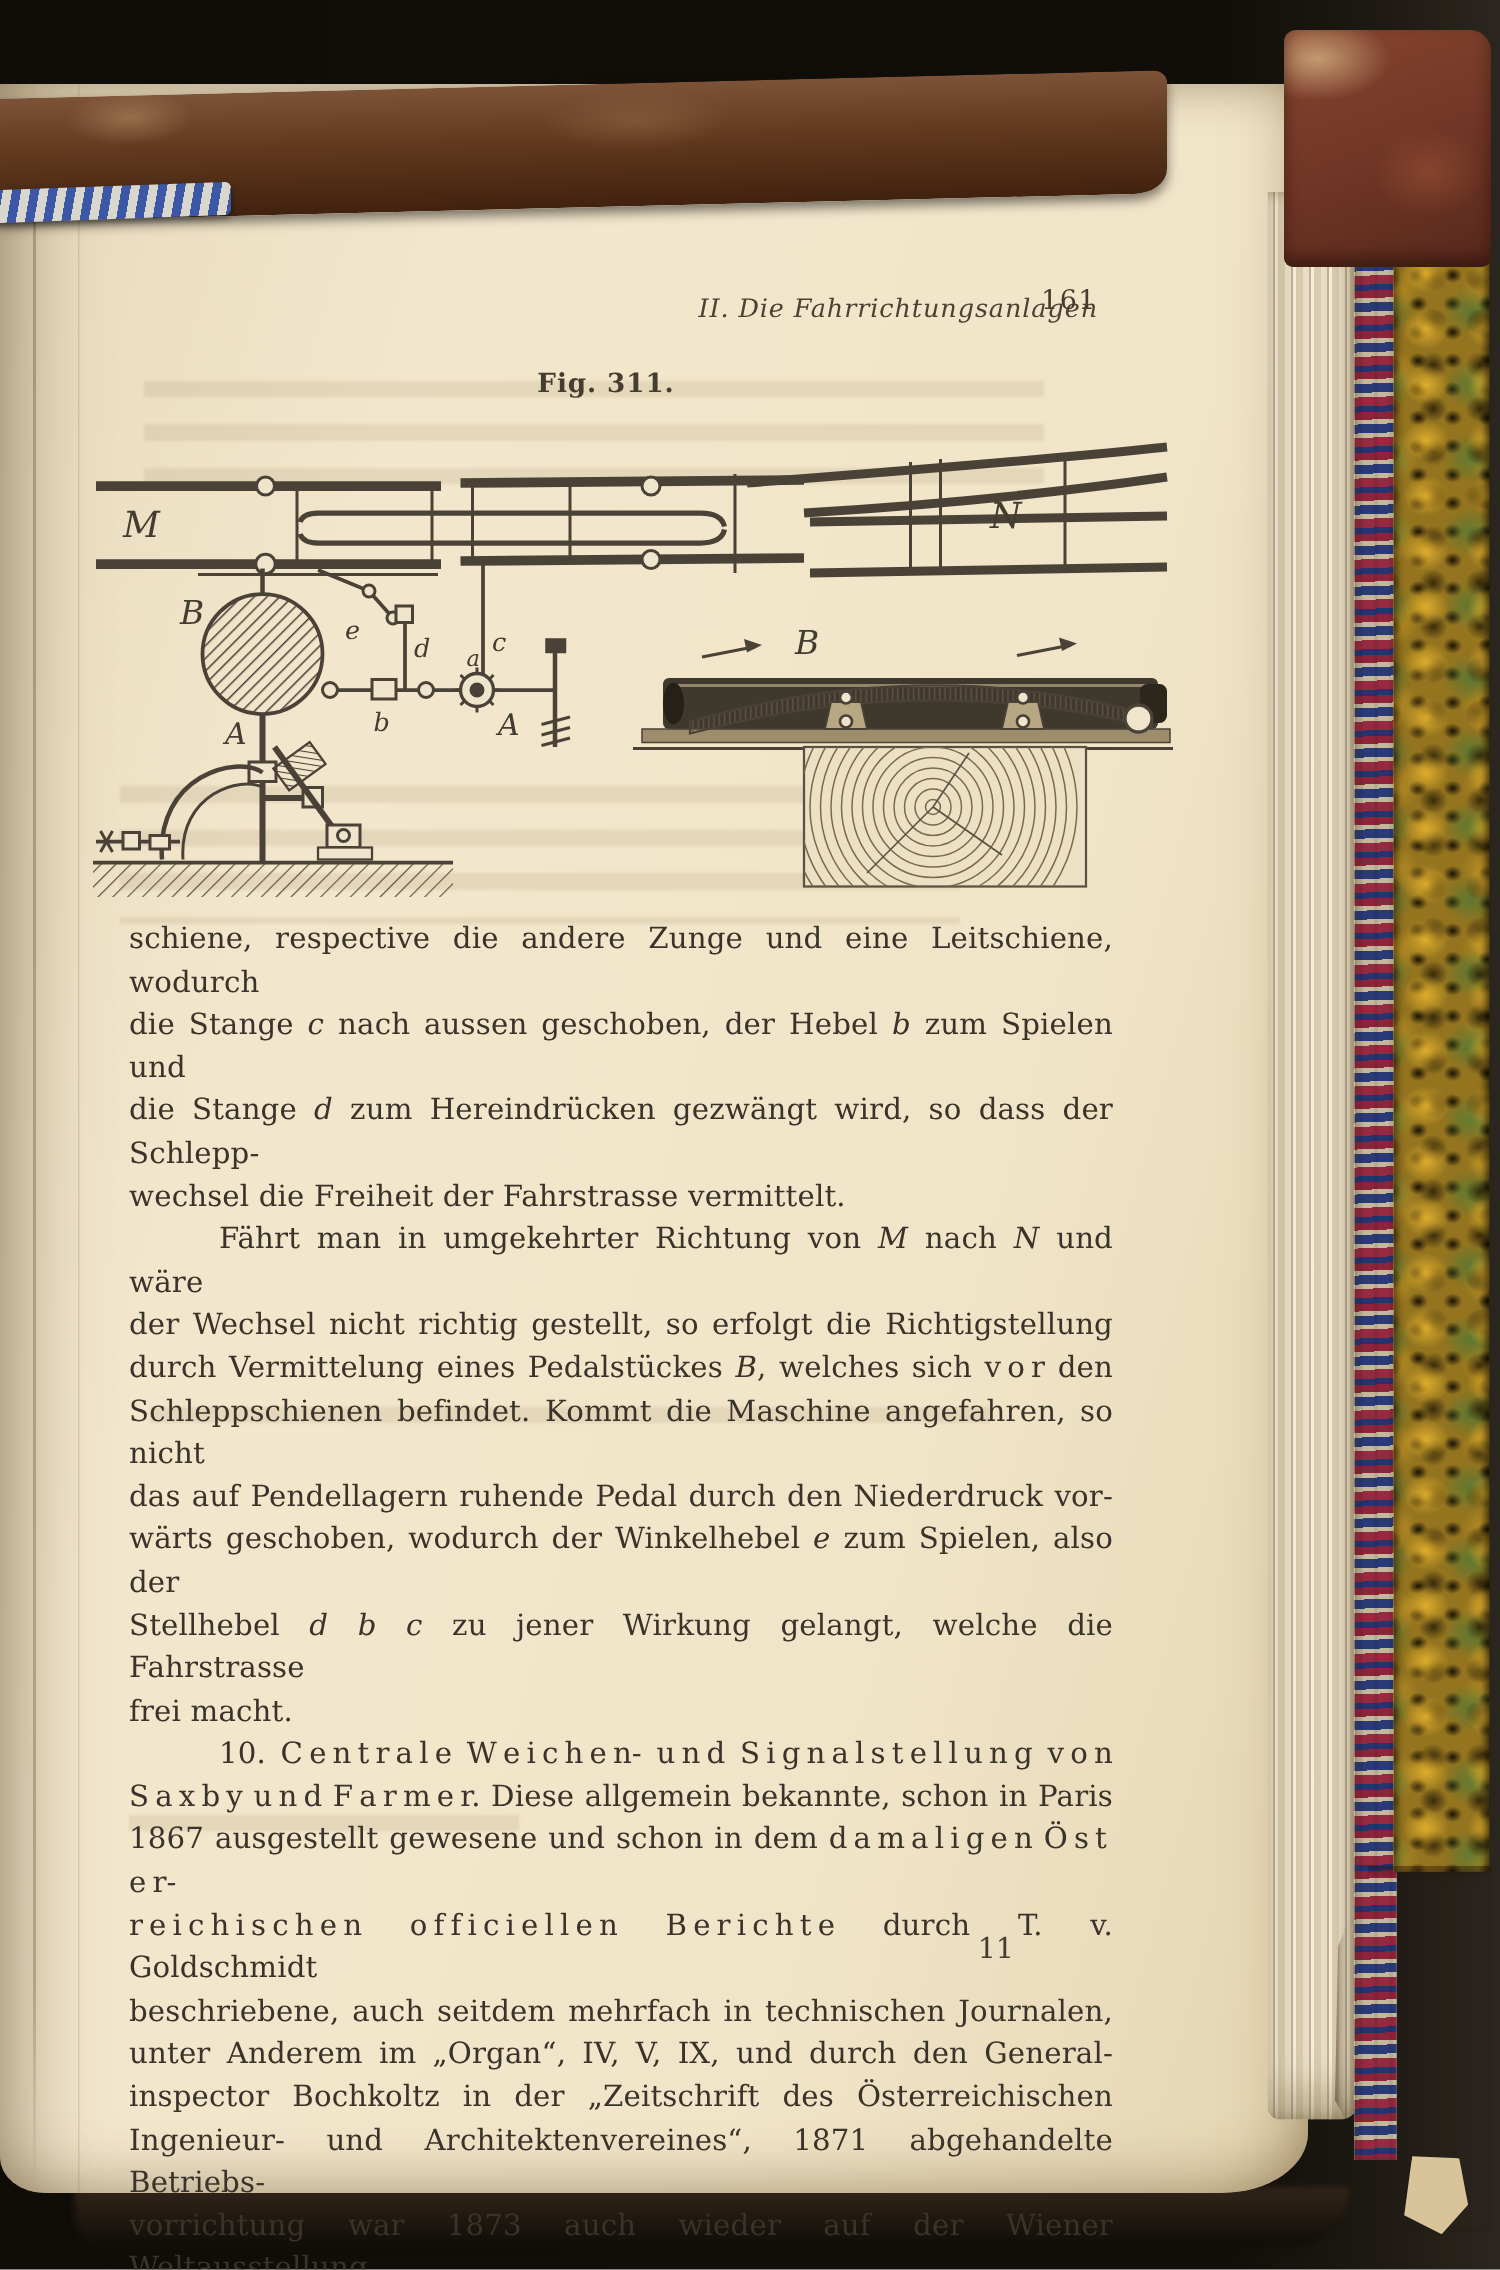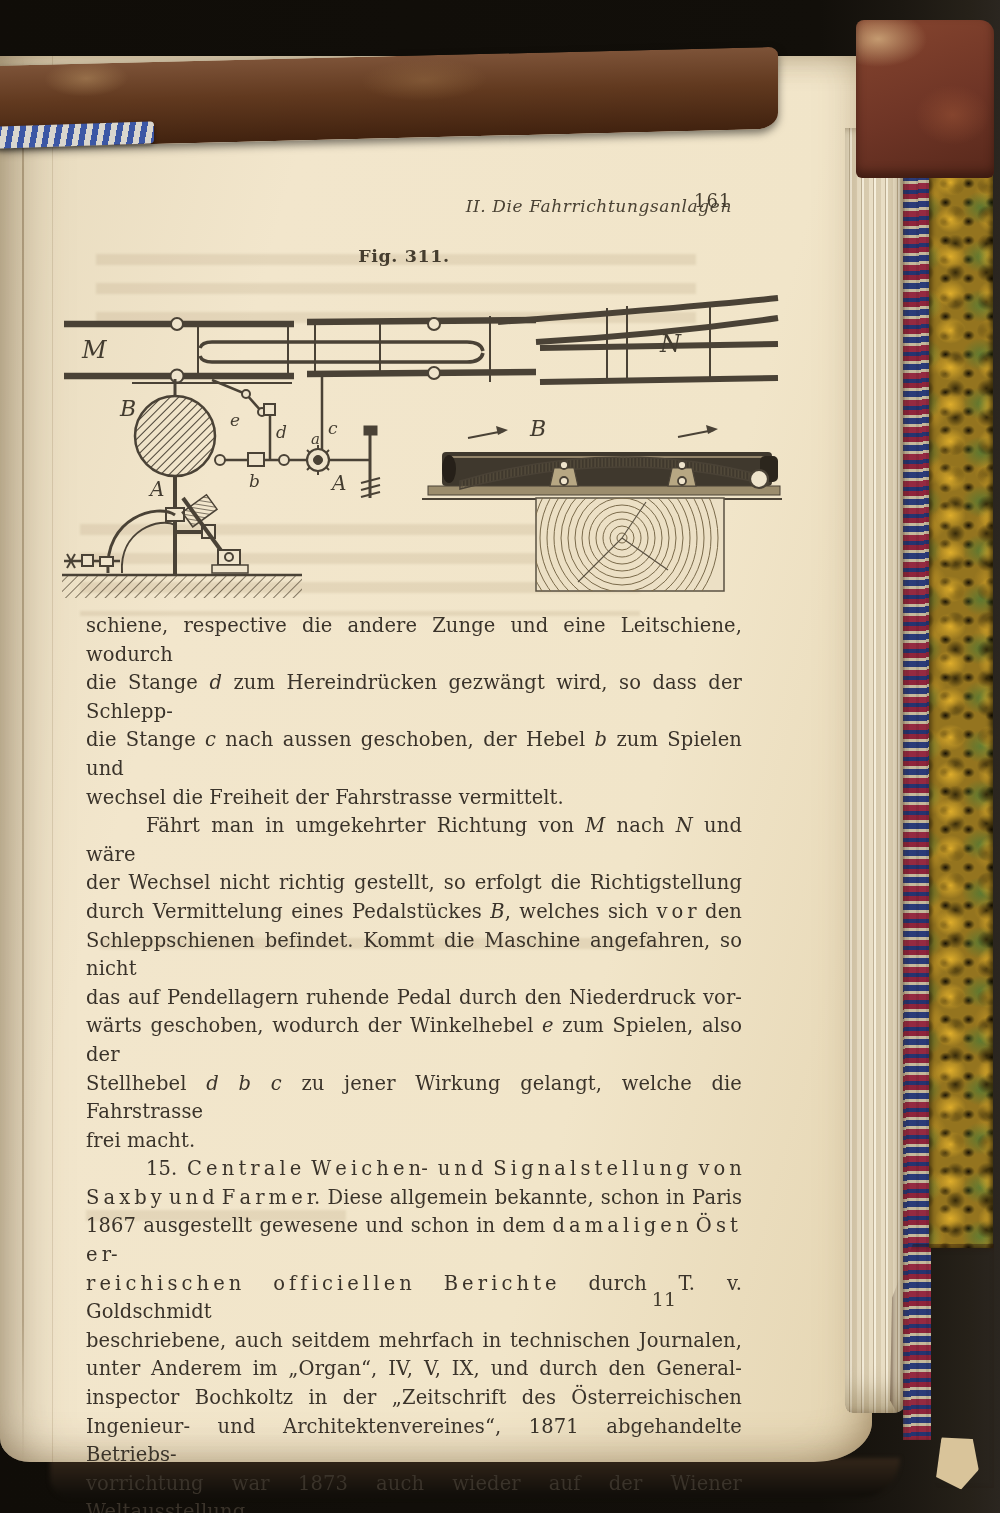--- a/index.html
+++ b/index.html
@@ -316,36 +316,36 @@
         <line x1="560" y1="254" x2="584" y2="218" stroke="#5a5142" stroke-width="1.1"></line>
       </g>
     </g>
     <text class="fig-label" x="468" y="152" font-size="22">B</text>
   </svg>
   </div>
 
   <div class="bodytext">
     <div>
         <div class="tline">schiene, respective die andere Zunge und eine Leitschiene, wodurch</div>
+        <div class="tline">die Stange <i>c</i> nach aussen geschoben, der Hebel <i>b</i> zum Spielen und</div>
         <div class="tline">die Stange <i>d</i> zum Hereindrücken gezwängt wird, so dass der Schlepp-</div>
-        <div class="tline">die Stange <i>c</i> nach aussen geschoben, der Hebel <i>b</i> zum Spielen und</div>
         <div class="tline endline">wechsel die Freiheit der Fahrstrasse vermittelt.</div>
       </div>
     <div>
         <div class="tline indent">Fährt man in umgekehrter Richtung von <i>M</i> nach <i>N</i> und wäre</div>
         <div class="tline">der Wechsel nicht richtig gestellt, so erfolgt die Richtigstellung</div>
         <div class="tline">durch Vermittelung eines Pedalstückes <i>B</i>, welches sich v o r den</div>
         <div class="tline">Schleppschienen befindet. Kommt die Maschine angefahren, so nicht</div>
         <div class="tline">das auf Pendellagern ruhende Pedal durch den Niederdruck vor-</div>
         <div class="tline">wärts geschoben, wodurch der Winkelhebel <i>e</i> zum Spielen, also der</div>
         <div class="tline">Stellhebel <i>d b c</i> zu jener Wirkung gelangt, welche die Fahrstrasse</div>
         <div class="tline endline">frei macht.</div>
       </div>
     <div>
-        <div class="tline indent">15. C e n t r a l e W e i c h e n- u n d S i g n a l s t e l l u n g v o n</div>
+        <div class="tline indent">10. C e n t r a l e W e i c h e n- u n d S i g n a l s t e l l u n g v o n</div>
         <div class="tline">S a x b y u n d F a r m e r. Diese allgemein bekannte, schon in Paris</div>
         <div class="tline">1867 ausgestellt gewesene und schon in dem d a m a l i g e n Ö s t e r-</div>
         <div class="tline">r e i c h i s c h e n o f f i c i e l l e n B e r i c h t e durch T. v. Goldschmidt</div>
         <div class="tline">beschriebene, auch seitdem mehrfach in technischen Journalen,</div>
         <div class="tline">unter Anderem im „Organ“, IV, V, IX, und durch den General-</div>
         <div class="tline">inspector Bochkoltz in der „Zeitschrift des Österreichischen</div>
         <div class="tline">Ingenieur- und Architektenvereines“, 1871 abgehandelte Betriebs-</div>
         <div class="tline">vorrichtung war 1873 auch wieder auf der Wiener Weltausstellung</div>
       </div>
 

